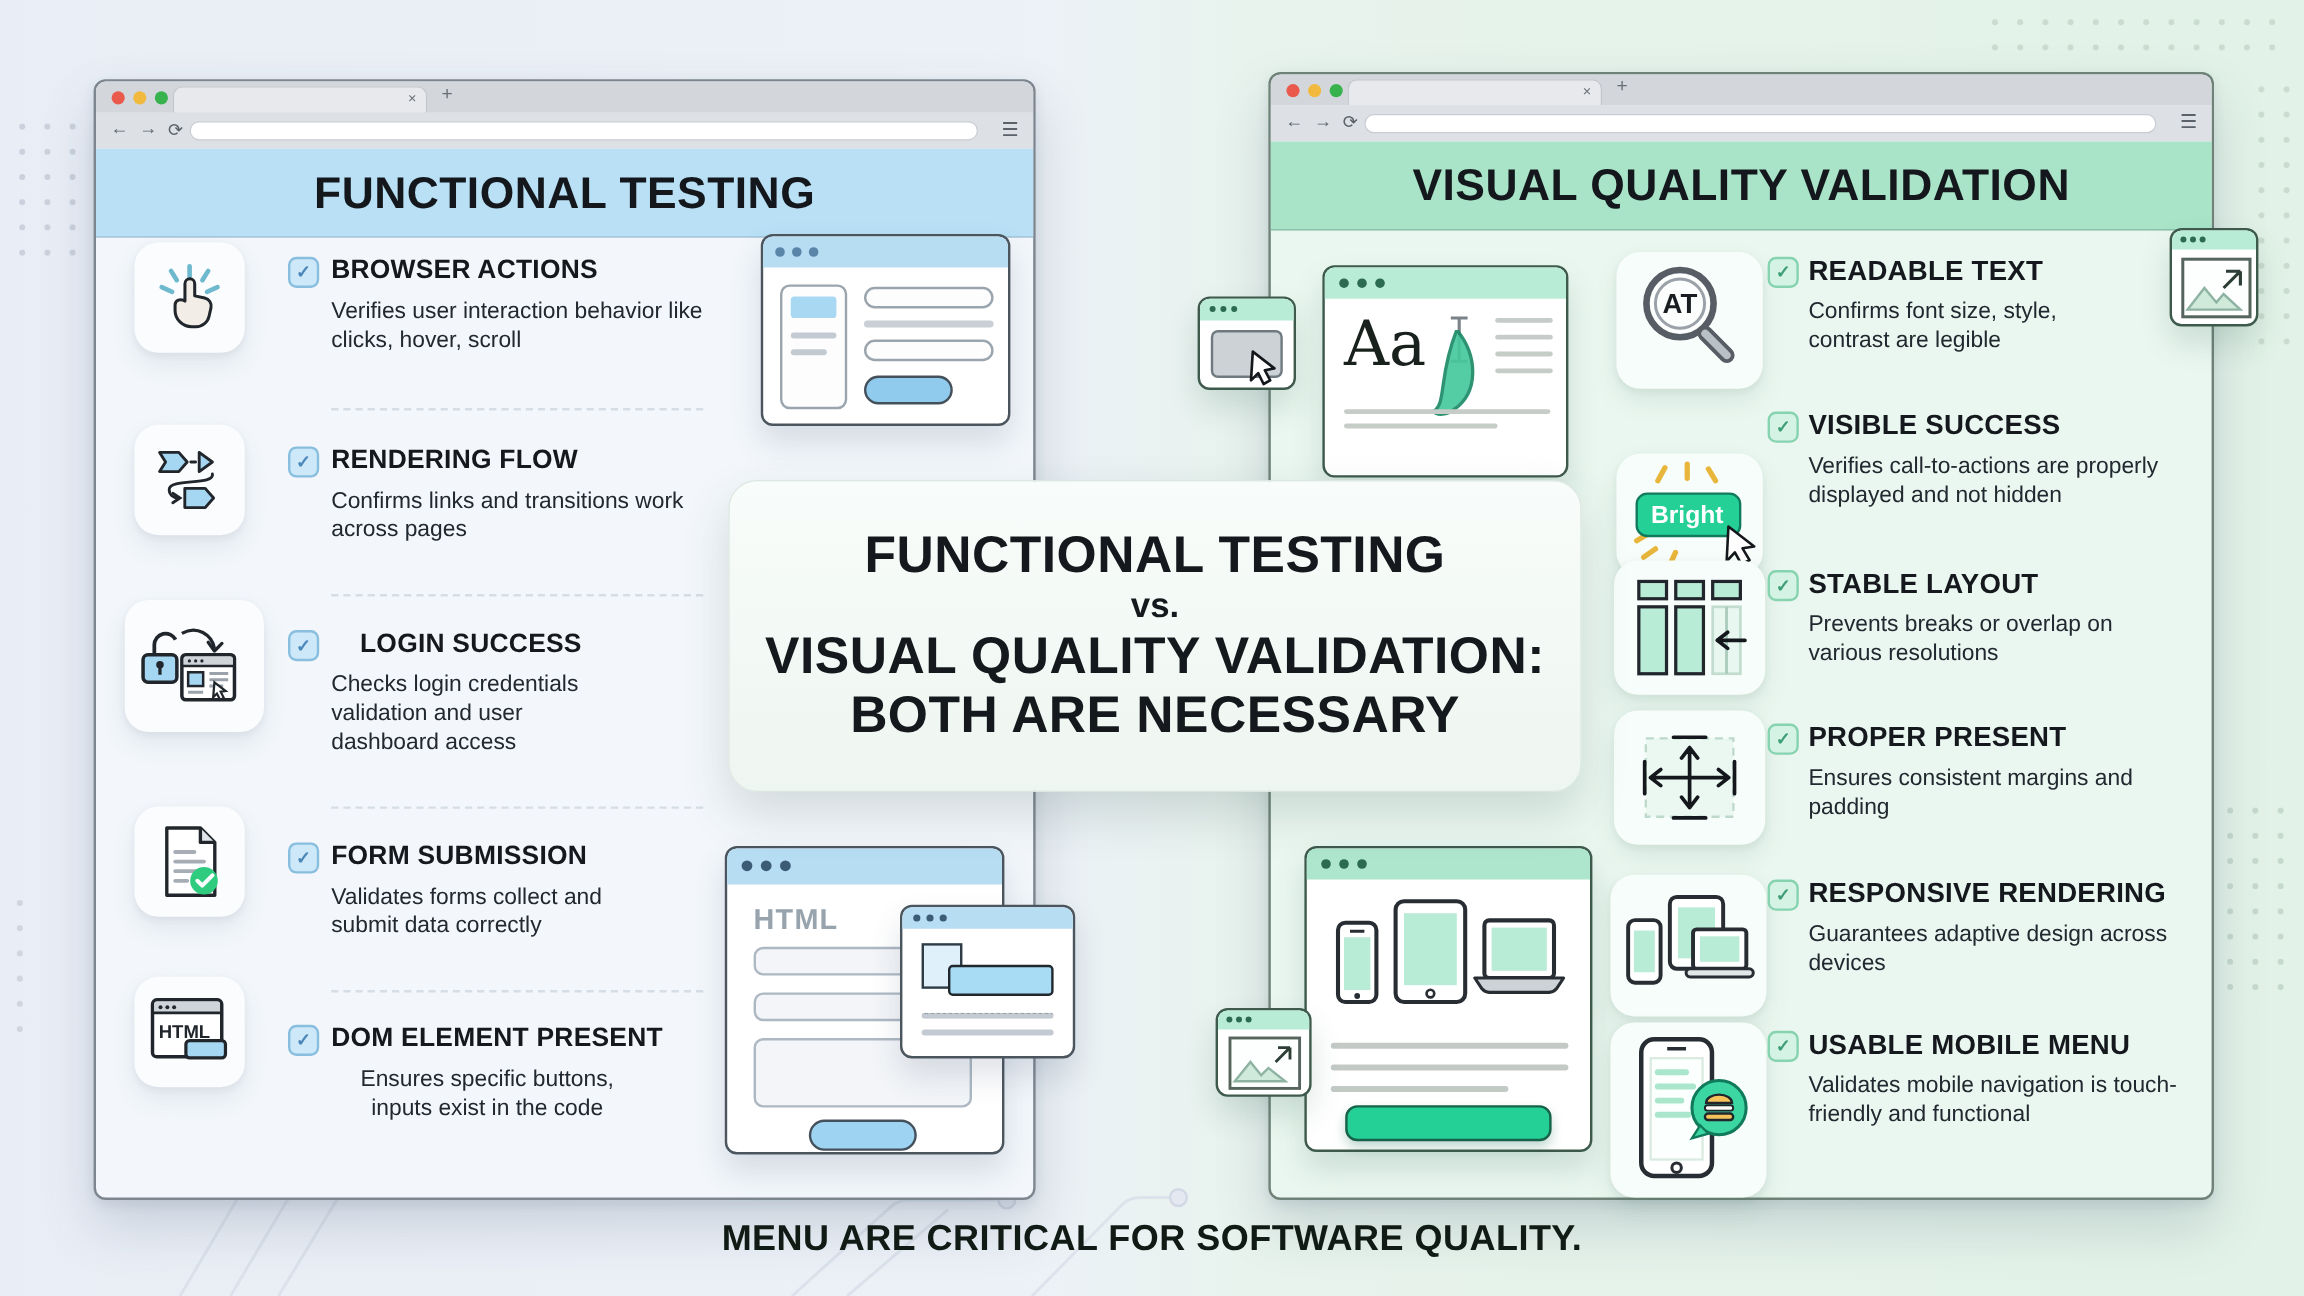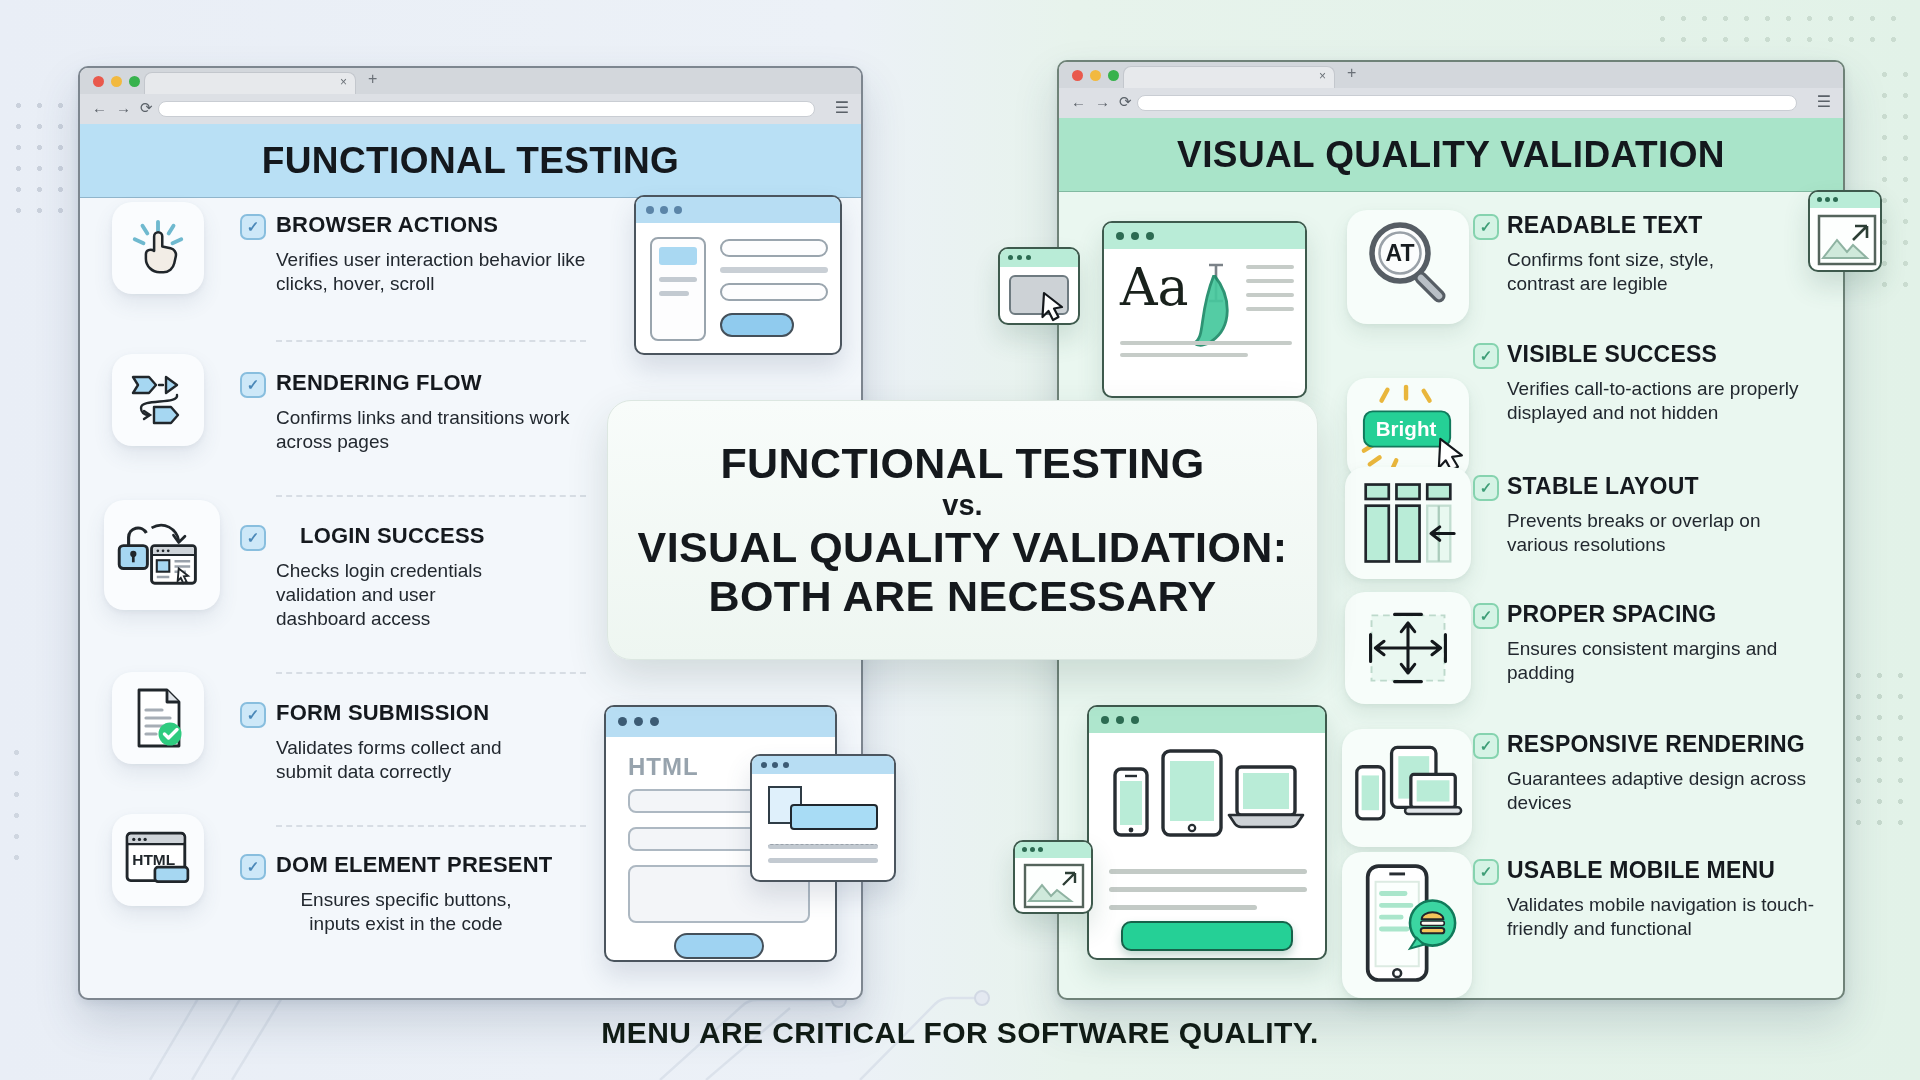--- a/index.html
+++ b/index.html
@@ -463,21 +463,21 @@
 
     <div class="cbx green" style="left:414px; top:413px;">
         <span>✓</span>
       </div>
     <h3 class="ititle" style="left:448px; top:411px; font-size:23px;">STABLE LAYOUT</h3>
     <p class="idesc" style="left:448px; top:447px; width:285px;">Prevents breaks or overlap on various resolutions</p>
 
     <div class="cbx green" style="left:414px; top:541px;">
         <span>✓</span>
       </div>
-    <h3 class="ititle" style="left:448px; top:539px; font-size:23px;">PROPER SPACING</h3>
+    <h3 class="ititle" style="left:448px; top:539px; font-size:23px;">PROPER PRESENT</h3>
     <p class="idesc" style="left:448px; top:575px; width:290px;">Ensures consistent margins and padding</p>
 
     <div class="cbx green" style="left:414px; top:671px;">
         <span>✓</span>
       </div>
     <h3 class="ititle" style="left:448px; top:669px; font-size:23px;">RESPONSIVE RENDERING</h3>
     <p class="idesc" style="left:448px; top:705px; width:300px;">Guarantees adaptive design across devices</p>
 
     <div class="cbx green" style="left:414px; top:797px;">
         <span>✓</span>

